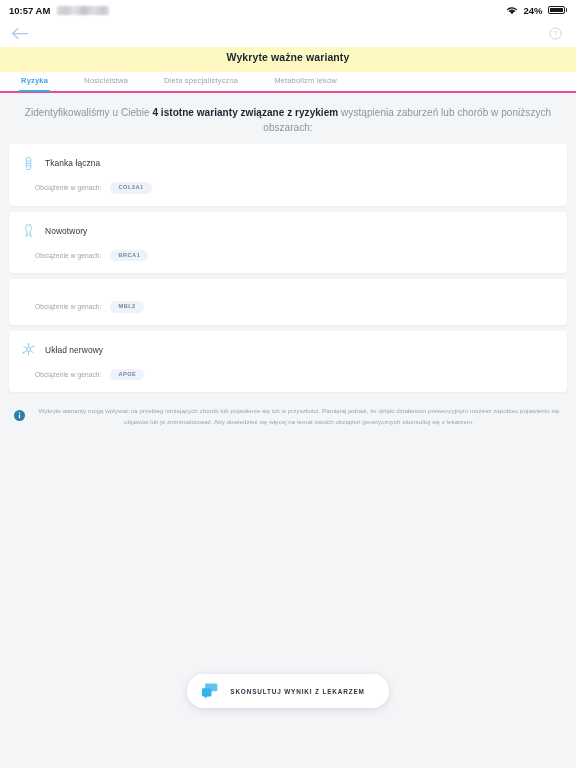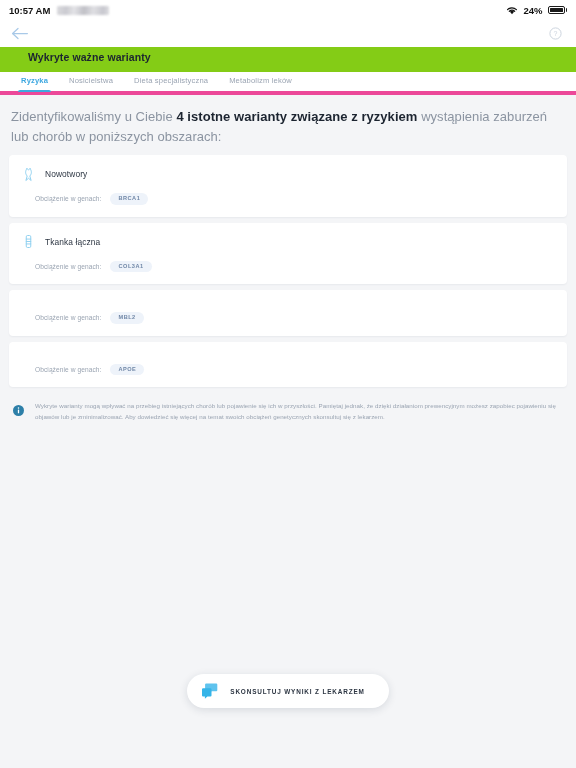--- a/index.html
+++ b/index.html
@@ -3,21 +3,21 @@
 <meta charset="utf-8">
 <style>
   * { box-sizing: border-box; margin: 0; padding: 0; }
   html, body {
     width: 576px; height: 768px;
     background: #f4f5f7;
     font-family: "Liberation Sans", sans-serif;
     -webkit-font-smoothing: antialiased;
     overflow: hidden;
   }
-  .screen { position: relative; width: 576px; height: 724px; background: #f4f5f7; }
+  .screen { position: relative; width: 576px; height: 724px; background: #f4f5f7; text-align: center; }
 
   
   .statusbar {
     height: 20px; background: #ffffff;
     display: flex; align-items: center; justify-content: space-between;
     padding: 0 9px;
     font-size: 9.5px; color: #111; font-weight: 600;
   }
   .sb-left { display: flex; align-items: center; gap: 7px; }
   .sb-blur {
@@ -38,46 +38,46 @@
   
   .navbar {
     height: 27px; background: #ffffff;
     display: flex; align-items: center; justify-content: space-between;
     padding: 0 11px;
   }
   .back-btn { width: 22px; height: 20px; display: flex; align-items: center; cursor: pointer; }
   .help-btn { width: 20px; height: 20px; display: flex; align-items: center; justify-content: center; cursor: pointer; }
 
   
-  .header-block { background: #84cc16; padding: 0 28px; }
+  .header-block { background: #fef9c3; padding: 0 28px; }
   .page-title {
     font-size: 10.5px; font-weight: bold; color: #1c2430;
     letter-spacing: .1px; padding-top: 4px; padding-bottom: 9px;
   }
 
   
   .tabs {
-    display: flex; align-items: flex-end; gap: 1px;
-    background: #ffffff; border-bottom: 4px solid #ec4899;
+    display: flex; align-items: flex-end; gap: 16px;
+    background: #ffffff; border-bottom: 2px solid #ec4899;
     padding: 0 11px;
   }
   .tab {
     font-size: 7.6px; color: #9aa4b2; letter-spacing: .15px;
     padding: 4px 10px 6px 10px; position: relative; cursor: pointer; white-space: nowrap;
   }
   .tab.active { color: #3ea8e0; font-weight: 600; }
   .tab.active::after {
     content: ""; position: absolute; left: 7px; right: 7px; bottom: -1px;
     height: 2px; background: #3ea8e0; border-radius: 2px 2px 0 0;
   }
 
   
   .intro {
     padding: 12px 11px 9px 11px;
-    font-size: 13px; color: #8b94a1; line-height: 1.5; letter-spacing: .05px;
+    font-size: 10px; color: #8b94a1; line-height: 1.5; letter-spacing: .05px;
   }
   .intro b { color: #1c2430; font-weight: bold; }
 
   
   .cards { padding: 0 9px; display: flex; flex-direction: column; gap: 6px; }
   .card {
     background: #ffffff; border-radius: 4px;
     box-shadow: 0 1px 2px rgba(25,40,65,.055);
     padding: 11px 13px 12px 11px;
   }
@@ -170,56 +170,68 @@
   <div class="intro">
     <span>Zidentyfikowaliśmy u Ciebie </span><b>4 istotne warianty związane z ryzykiem</b><span> wystąpienia zaburzeń lub chorób w poniższych obszarach:</span>
   </div>
 
   <div class="cards">
 
     <div class="card">
       <div class="card-head">
         <span class="card-icon">
           <svg width="15" height="15" viewBox="0 0 16 16">
+            <rect x="5.6" y="1.6" width="4.8" height="12.8" rx="1.4" stroke="#8fd0f0" stroke-width="1.05" fill="none"></rect>
+            <path d="M5.6 5.4 H10.4 M5.6 8 H10.4 M5.6 10.6 H10.4" stroke="#8fd0f0" stroke-width="1" stroke-linecap="round"></path>
+          </svg>
+        </span>
+        <span class="card-title">Tkanka łączna</span>
+      </div>
+      <div class="card-row">
+        <span class="gene-label">Obciążenie w genach:</span>
+        <span class="gene-badge">COL3A1</span>
+      </div>
+    </div>
+
+    <div class="card">
+      <div class="card-head">
+        <span class="card-icon">
+          <svg width="15" height="15" viewBox="0 0 16 16">
             <path d="M6.3 1.6 C4.4 4.4 4.4 7.2 6.6 9.6 L5.2 14.4 L8 12 L10.8 14.4 L9.4 9.6 C11.6 7.2 11.6 4.4 9.7 1.6" stroke="#8fd0f0" stroke-width="1.05" fill="none" stroke-linecap="round" stroke-linejoin="round"></path>
             <path d="M6.3 1.6 C7.6 3.6 8.4 3.6 9.7 1.6" stroke="#8fd0f0" stroke-width="1.05" fill="none" stroke-linecap="round"></path>
           </svg>
         </span>
         <span class="card-title">Nowotwory</span>
       </div>
       <div class="card-row">
         <span class="gene-label">Obciążenie w genach:</span>
         <span class="gene-badge">BRCA1</span>
       </div>
     </div>
 
     <div class="card">
+      <div class="card-row">
+        <span class="gene-label">Obciążenie w genach:</span>
+        <span class="gene-badge">MBL2</span>
+      </div>
+    </div>
+
+    <div class="card">
       <div class="card-head">
         <span class="card-icon">
           <svg width="15" height="15" viewBox="0 0 16 16">
-            <rect x="5.6" y="1.6" width="4.8" height="12.8" rx="1.4" stroke="#8fd0f0" stroke-width="1.05" fill="none"></rect>
-            <path d="M5.6 5.4 H10.4 M5.6 8 H10.4 M5.6 10.6 H10.4" stroke="#8fd0f0" stroke-width="1" stroke-linecap="round"></path>
+            <circle cx="8" cy="8" r="2.1" stroke="#8fd0f0" stroke-width="1.05" fill="none"></circle>
+            <path d="M8 5.9 L8 2.2 M9.8 6.8 L13 4.8 M9.8 9.2 L13 11.2 M8 10.1 L8 13.8 M6.2 9.2 L3 11.2 M6.2 6.8 L3 4.8" stroke="#8fd0f0" stroke-width="1" stroke-linecap="round"></path>
+            <circle cx="8" cy="2.1" r="1" fill="#8fd0f0"></circle>
+            <circle cx="13.3" cy="4.6" r="1" fill="#8fd0f0"></circle>
+            <circle cx="2.7" cy="11.4" r="1" fill="#8fd0f0"></circle>
           </svg>
         </span>
-        <span class="card-title">Tkanka łączna</span>
-      </div>
-      <div class="card-row">
-        <span class="gene-label">Obciążenie w genach:</span>
-        <span class="gene-badge">COL3A1</span>
-      </div>
-    </div>
-
-    <div class="card">
-      <div class="card-row">
-        <span class="gene-label">Obciążenie w genach:</span>
-        <span class="gene-badge">MBL2</span>
-      </div>
-    </div>
-
-    <div class="card">
+        <span class="card-title">Układ nerwowy</span>
+      </div>
       <div class="card-row">
         <span class="gene-label">Obciążenie w genach:</span>
         <span class="gene-badge">APOE</span>
       </div>
     </div>
 
   </div>
 
   <div class="note">
     <span class="note-icon">

